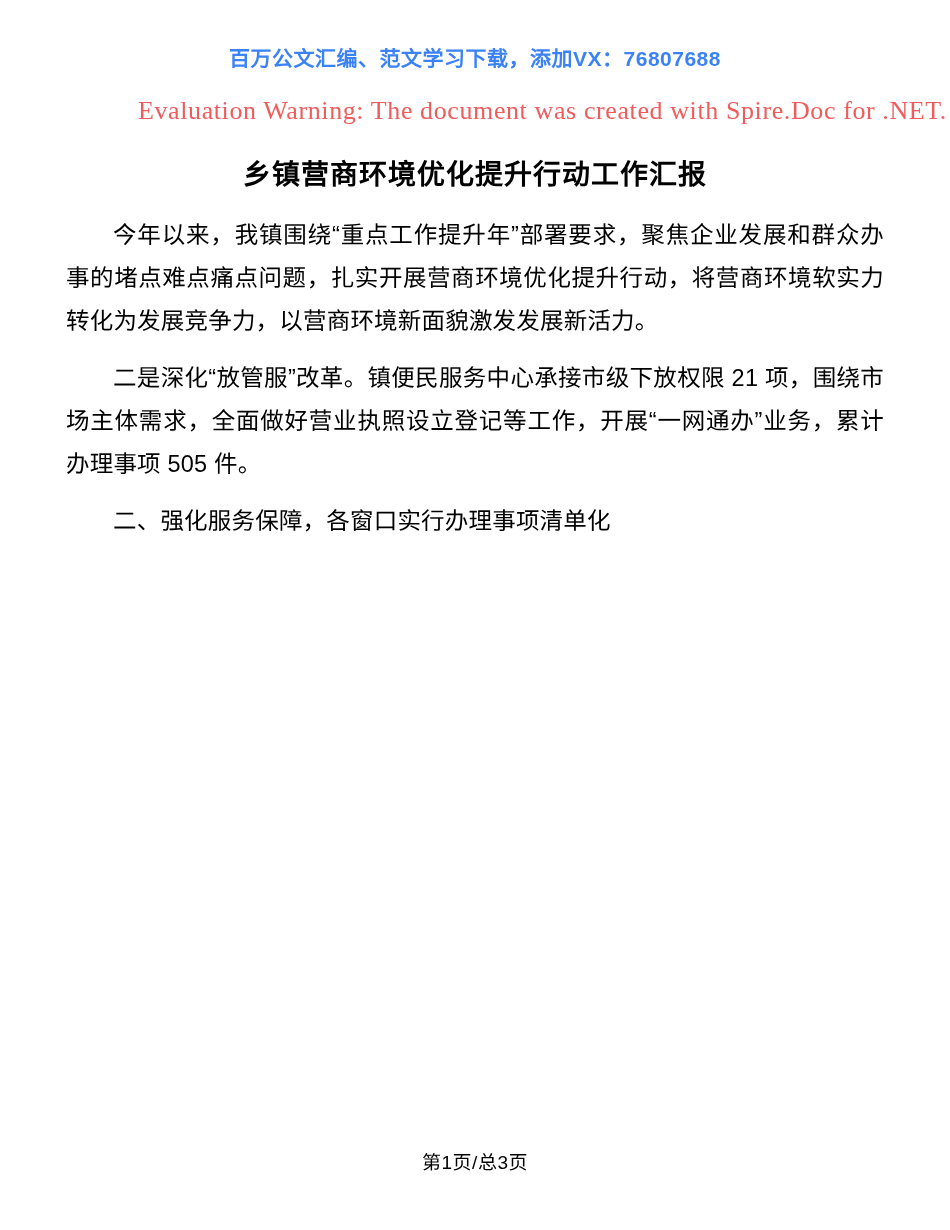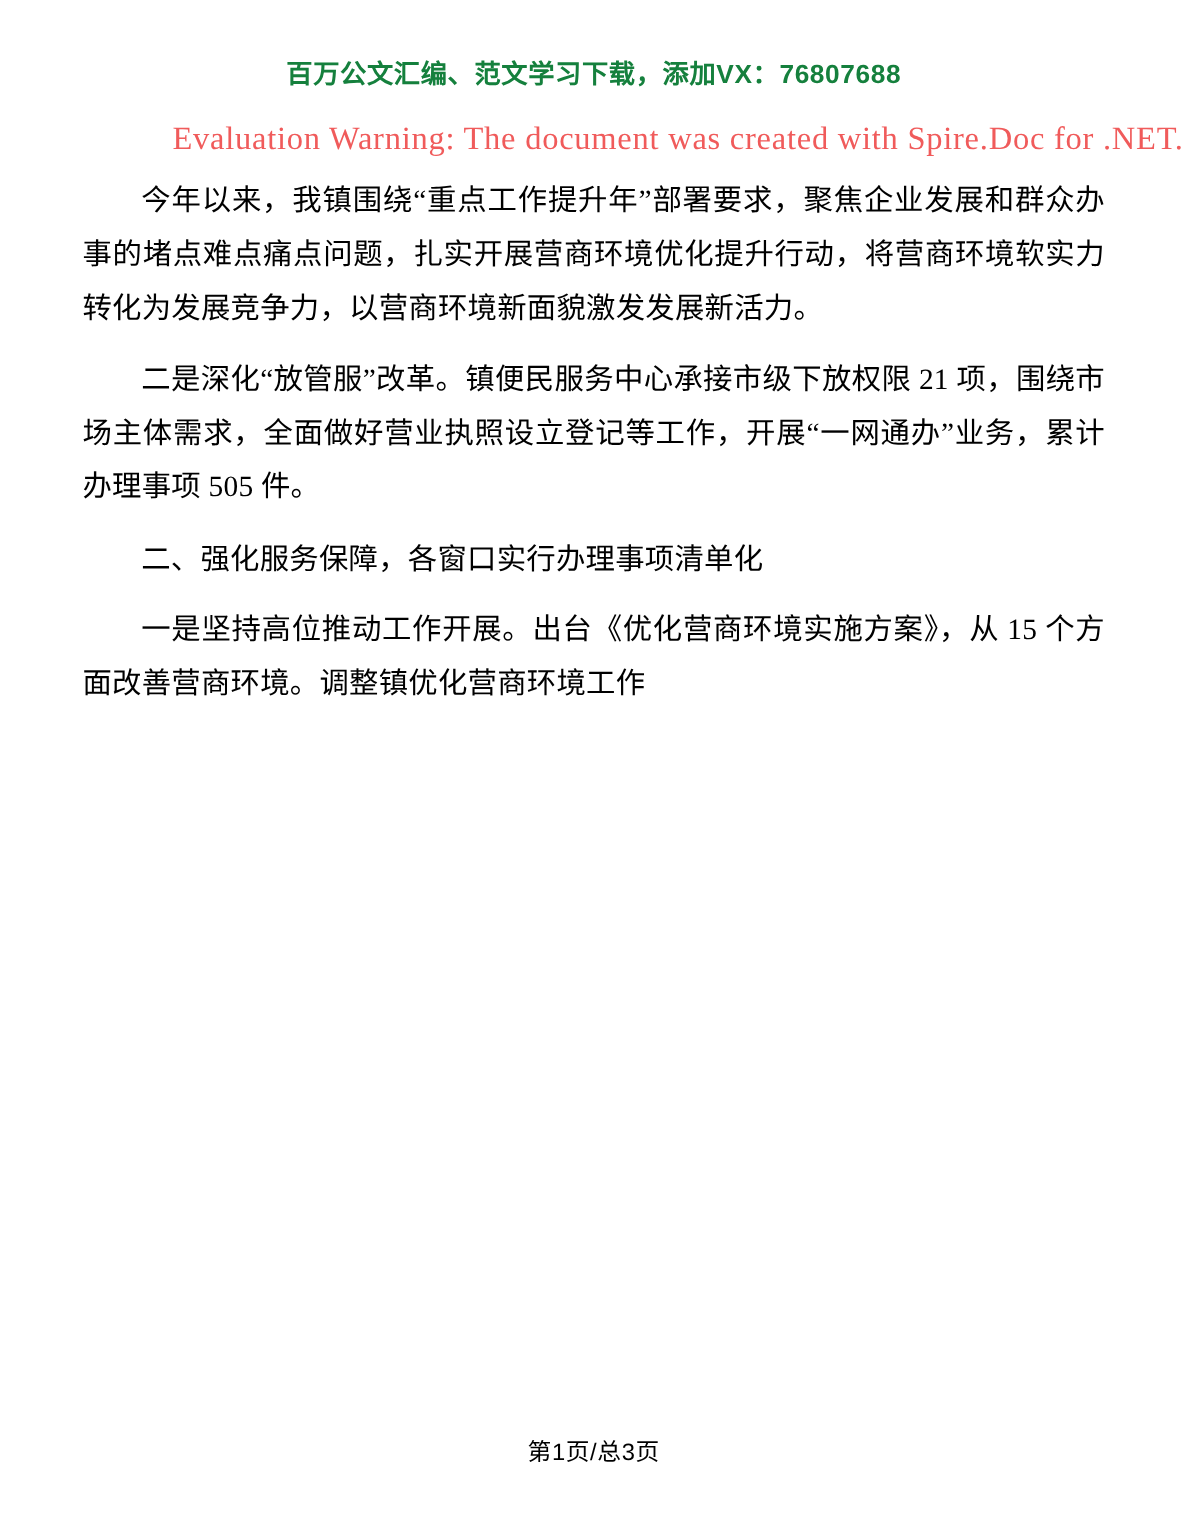--- a/index.html
+++ b/index.html
@@ -17,21 +17,21 @@
   }
   .page {
     width: 950px;
     height: 1230px;
     box-sizing: border-box;
     padding: 0 66px;
     position: relative;
   }
   .ad-banner {
     text-align: center;
-    color: #15803d;
+    color: #3b82f6;
     font-family: "Liberation Sans", "DejaVu Sans", sans-serif;
     font-weight: bold;
     font-size: 21px;
     letter-spacing: 0.5px;
     padding-top: 42px;
   }
   .eval-warning {
     color: #f05b5b;
     font-family: "Liberation Serif", "DejaVu Serif", serif;
     font-size: 26px;
@@ -43,21 +43,21 @@
   .doc-title {
     text-align: center;
     font-family: "Liberation Sans", "DejaVu Sans", sans-serif;
     font-weight: bold;
     font-size: 28px;
     letter-spacing: 1px;
     margin-top: 26px;
     margin-bottom: 8px;
   }
   .body-text {
-    font-family: Liberation Serif, serif;
+    font-family: Liberation Sans, sans-serif;
     font-size: 23.5px;
     line-height: 43px;
     text-align: justify;
     text-justify: inter-ideograph;
     margin: 0;
     padding-top: 14px;
     text-indent: 2em;
     letter-spacing: 0.2px;
   }
   .heading-para {
@@ -84,27 +84,27 @@
 </style>
 </head>
 <body>
 
 <div class="page">
 
   <div class="ad-banner">百万公文汇编、范文学习下载，添加VX：76807688</div>
 
   <div class="eval-warning">Evaluation Warning: The document was created with Spire.Doc for .NET.</div>
 
+  <h1 class="doc-title">乡镇营商环境优化提升行动工作汇报</h1>
 
   <p class="body-text">今年以来，我镇围绕“重点工作提升年”部署要求，聚焦企业发展和群众办事的堵点难点痛点问题，扎实开展营商环境优化提升行动，将营商环境软实力转化为发展竞争力，以营商环境新面貌激发发展新活力。</p>
 
 
 
   <p class="body-text">二是深化“放管服”改革。镇便民服务中心承接市级下放权限 21 项，围绕市场主体需求，全面做好营业执照设立登记等工作，开展“一网通办”业务，累计办理事项 505 件。</p>
 
 
   <p class="heading-para">二、强化服务保障，各窗口实行办理事项清单化</p>
 
-  <p class="body-text">一是坚持高位推动工作开展。出台《优化营商环境实施方案》，从 15 个方面改善营商环境。调整镇优化营商环境工作</p>
 
   <div class="footer">第1页/总3页</div>
 
 </div>
 
 </body></html>

